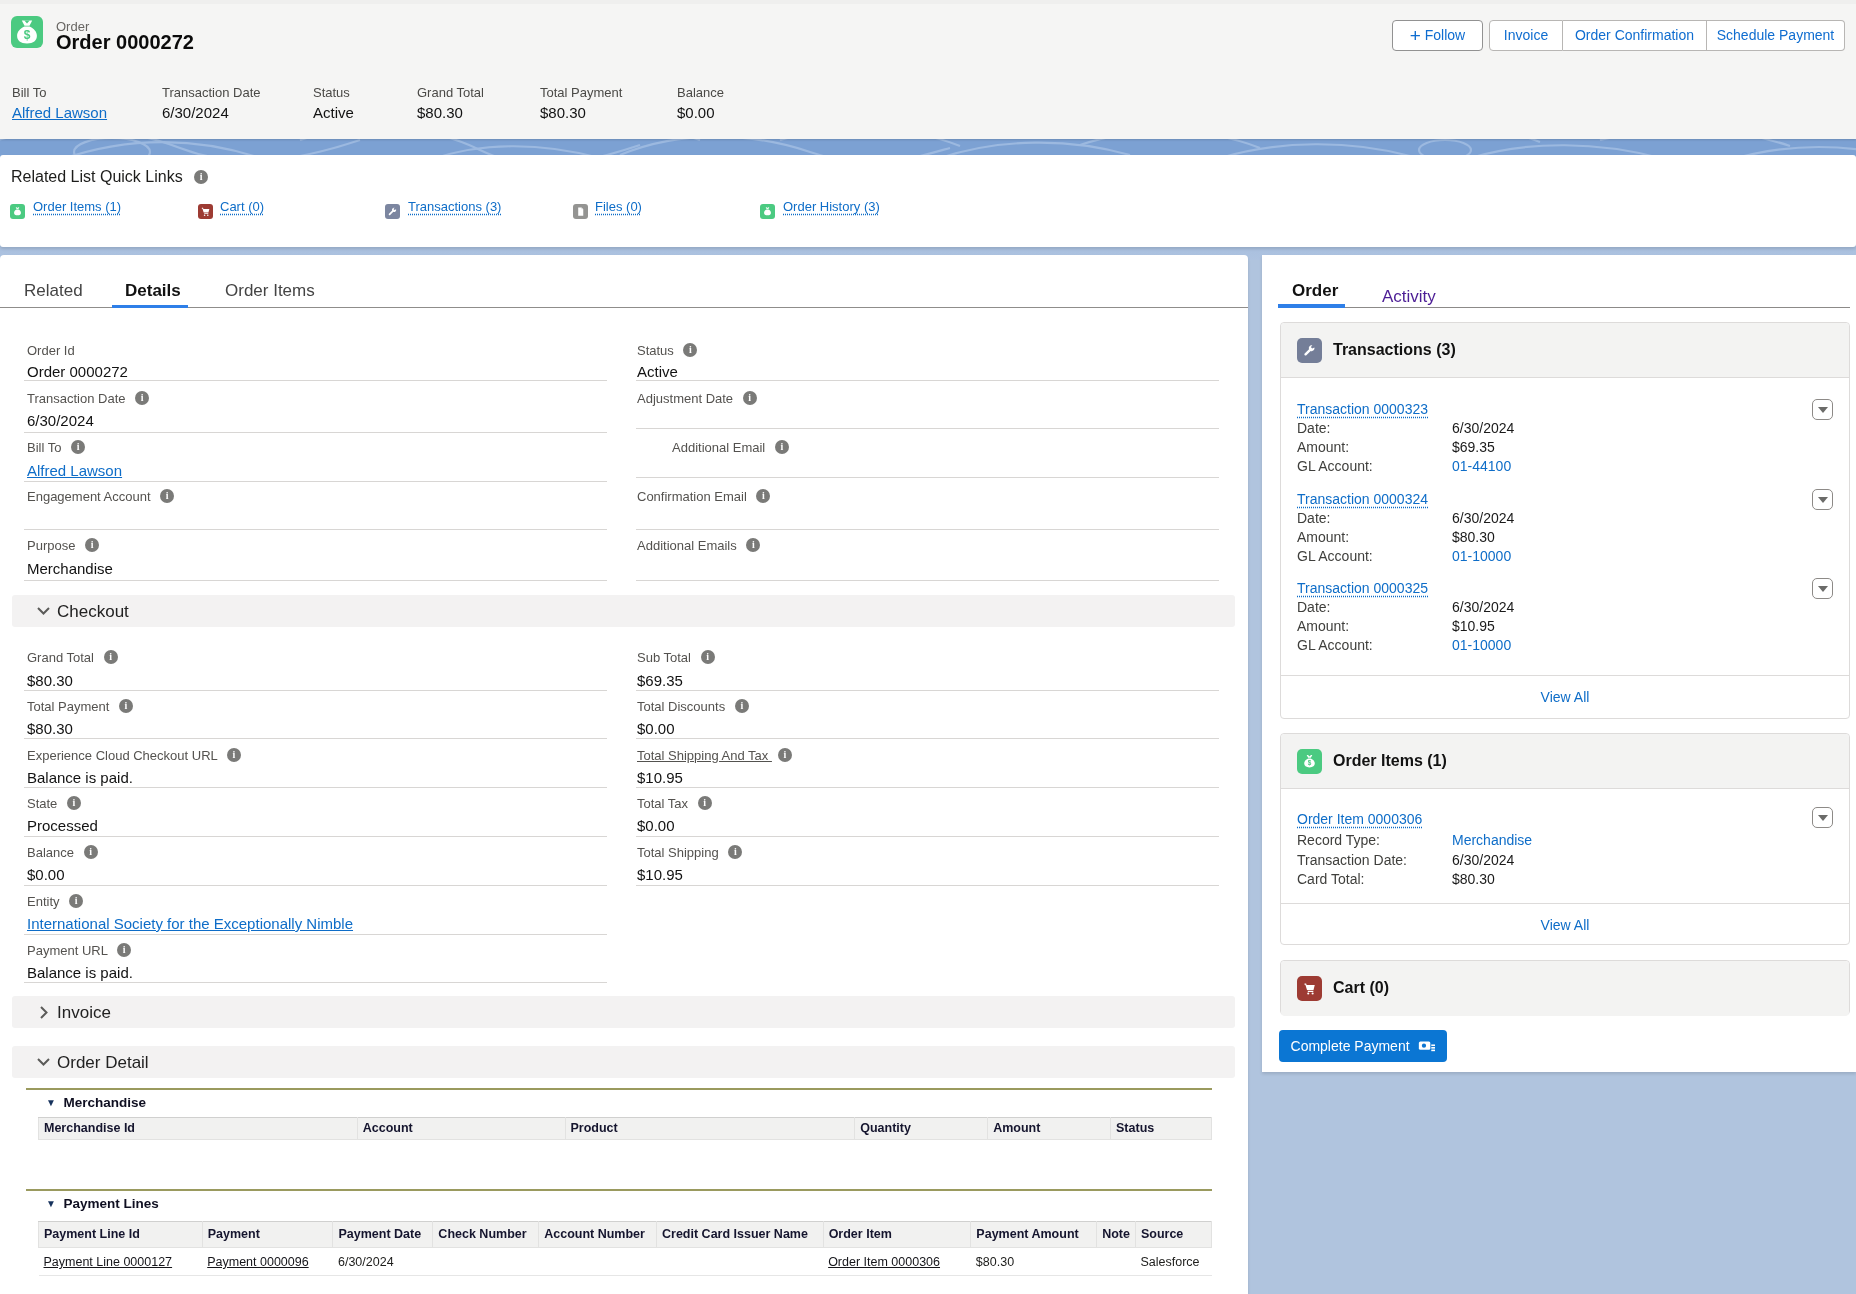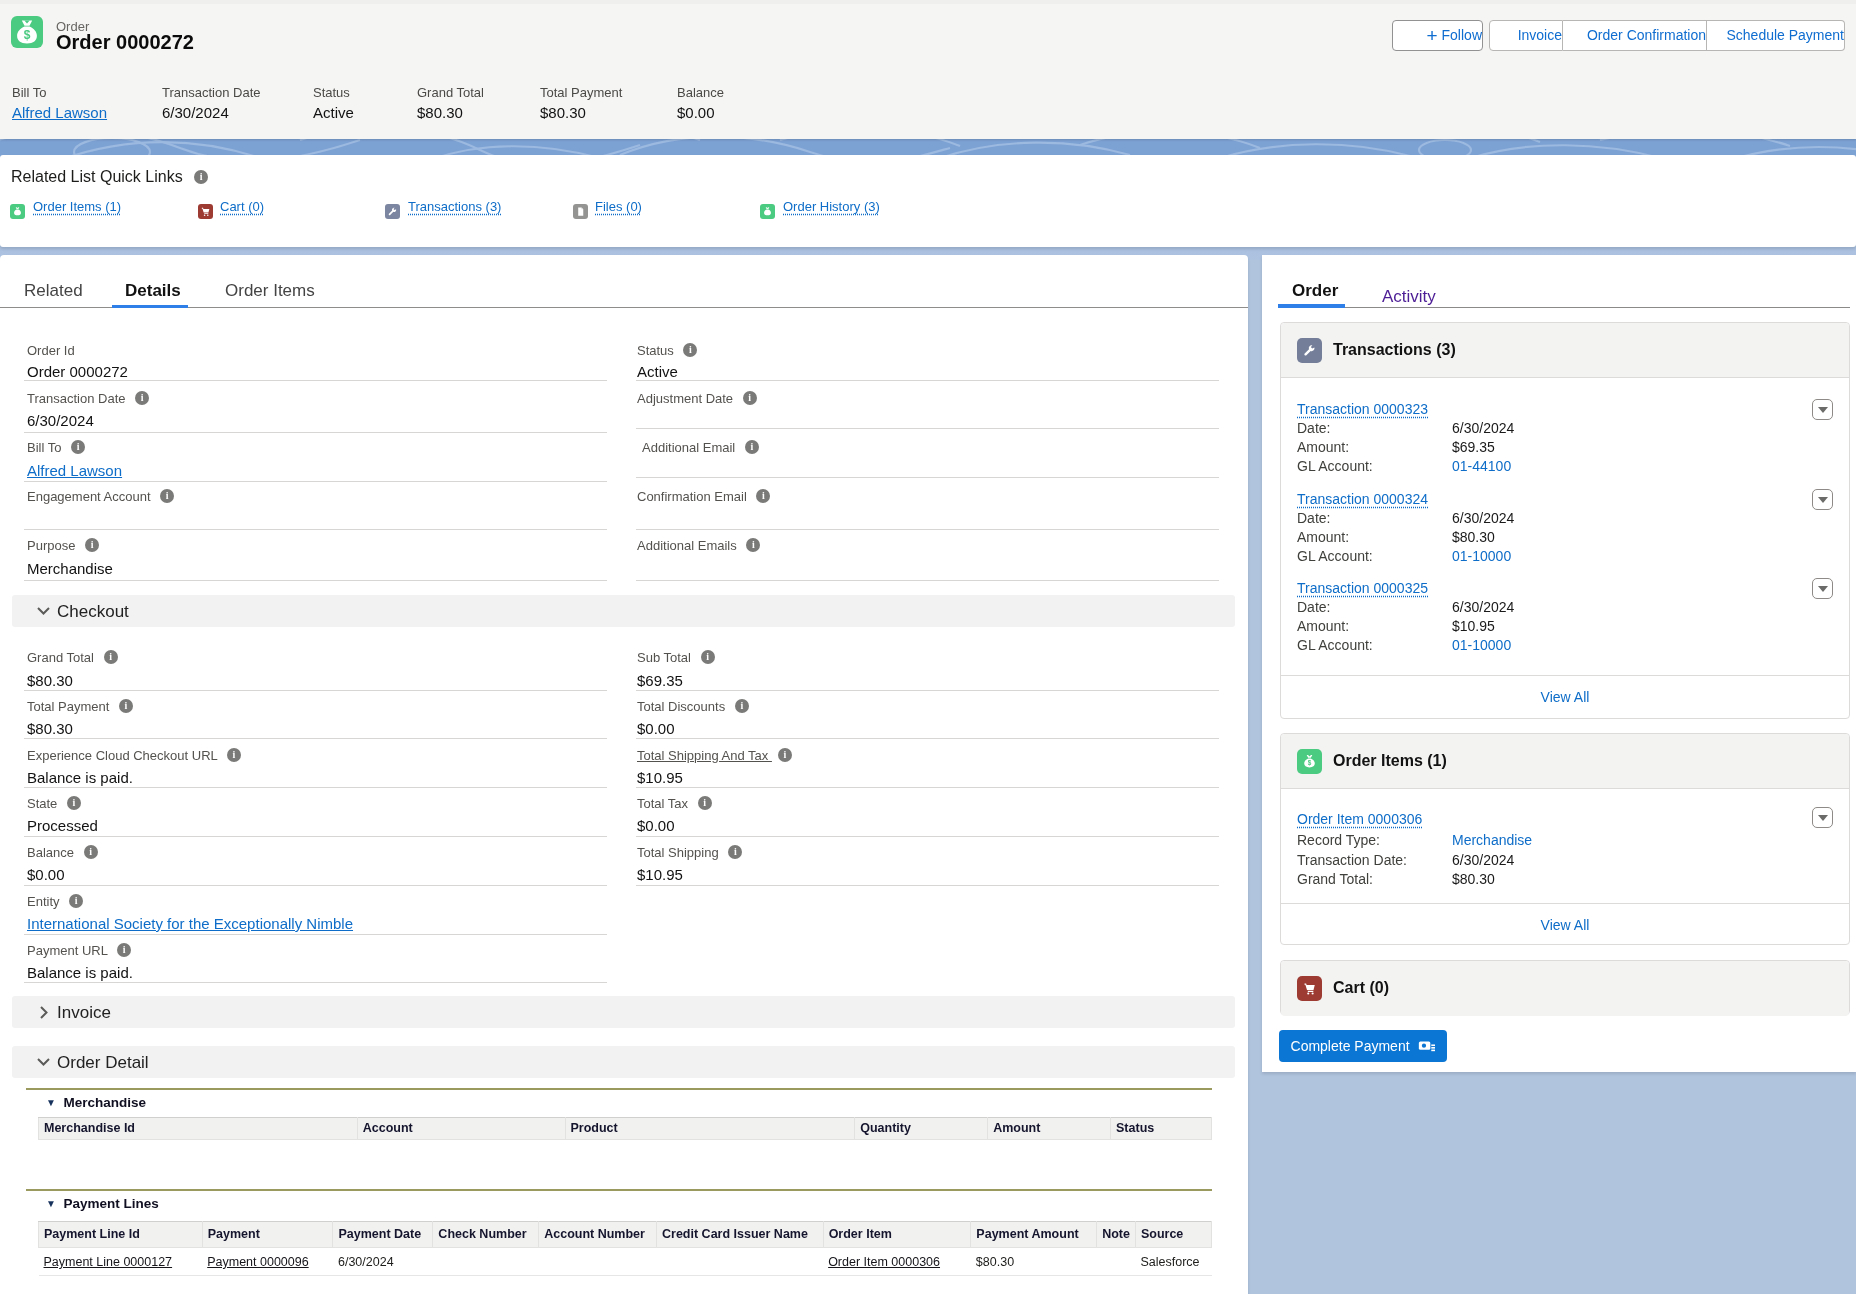--- a/index.html
+++ b/index.html
@@ -14,21 +14,21 @@
 .rcard { background:#fff; box-shadow:0 2px 3px rgba(0,0,0,.12); top:255px; left:1262px; width:594px; height:817px; }
 .lb { font-size:13px; color:#54524f; }
 .vl { font-size:15px; color:#121212; }
 a.lk { color:#0e6dc8; text-decoration:none; }
 a.us { text-decoration:underline; }
 a.ud { text-decoration:underline dotted; text-underline-offset:3px; }
 .ico { border-radius:6px; display:flex; align-items:center; justify-content:center; }
 .info { display:inline-block; width:14px; height:14px; border-radius:50%; background:#7a7a78; color:#fff; text-align:center; font-size:10px; line-height:14px; font-weight:bold; font-family:"Liberation Serif",serif; vertical-align:2px; }
 .secbar { left:12px; width:1223px; height:32px; background:#f3f2f2; border-radius:3px; color:#222; font-size:17px; }
 .secbar .tx { position:absolute; left:45px; top:7px; }
-.btn { position:absolute; top:20px; height:31px; background:#fff; border:1px solid #928f8c; color:#0f6dd0; font-size:14px; text-align:right; line-height:29px; }
+.btn { position:absolute; top:20px; height:31px; background:#fff; border:1px solid #928f8c; color:#0f6dd0; font-size:14px; text-align:center; line-height:29px; }
 .gbtn { border:1px solid #b8b6b4; border-left:none; }
 .tbl { position:absolute; }
 .tbl table { border-collapse:collapse; width:100%; font-size:12.5px; color:#1d1d1b; }
 .tbl th { background:#f1f1f0; font-weight:bold; text-align:left; padding:3px 5px 4px 5px; border:1px solid #e2e2e1; border-top:1px solid #d0d0cf; font-size:12.5px; color:#15152e; }
 .tbl td { padding:6px 5px 7px 5px; border-bottom:1px solid #e6e6e6; }
 .tbl1 th { padding:5px 5px 6px 5px; }
 .tbl1 td { padding:7px 5px 6px 5px; }
 .tbl a { color:#15151a; text-decoration:underline; }
 .subhd { font-weight:bold; font-size:13.5px; color:#0f0f21; }
 .rbx { position:absolute; left:18px; width:570px; border:1px solid #dddbda; border-radius:4px; background:#fff; }
@@ -154,21 +154,21 @@
 <div class="abs lb" style="left:27px;top:489px;">Engagement Account <span class="info" style="margin-left:6px;">i</span></div>
 <div class="abs" style="left:24px;top:529px;width:583px;border-top:1px solid #d8d6d4;"></div>
 <div class="abs lb" style="left:27px;top:538px;">Purpose <span class="info" style="margin-left:6px;">i</span></div>
 <div class="abs vl" style="left:27px;top:560px;">Merchandise</div>
 <div class="abs" style="left:24px;top:580px;width:583px;border-top:1px solid #d8d6d4;"></div>
 <div class="abs lb" style="left:637px;top:343px;">Status <span class="info" style="margin-left:6px;">i</span></div>
 <div class="abs vl" style="left:637px;top:363px;">Active</div>
 <div class="abs" style="left:636px;top:380px;width:583px;border-top:1px solid #d8d6d4;"></div>
 <div class="abs lb" style="left:637px;top:391px;">Adjustment Date <span class="info" style="margin-left:6px;">i</span></div>
 <div class="abs" style="left:636px;top:428px;width:583px;border-top:1px solid #d8d6d4;"></div>
-<div class="abs lb" style="left:642px;top:440px;">Additional Email <span class="info" style="margin-left:6px;">i</span></div>
+<div class="abs lb" style="left:672px;top:440px;">Additional Email <span class="info" style="margin-left:6px;">i</span></div>
 <div class="abs" style="left:636px;top:477px;width:583px;border-top:1px solid #d8d6d4;"></div>
 <div class="abs lb" style="left:637px;top:489px;">Confirmation Email <span class="info" style="margin-left:6px;">i</span></div>
 <div class="abs" style="left:636px;top:529px;width:583px;border-top:1px solid #d8d6d4;"></div>
 <div class="abs lb" style="left:637px;top:538px;">Additional Emails <span class="info" style="margin-left:6px;">i</span></div>
 <div class="abs" style="left:636px;top:580px;width:583px;border-top:1px solid #d8d6d4;"></div>
 <div class="abs lb" style="left:27px;top:650px;">Grand Total <span class="info" style="margin-left:6px;">i</span></div>
 <div class="abs vl" style="left:27px;top:672px;">$80.30</div>
 <div class="abs" style="left:24px;top:690px;width:583px;border-top:1px solid #d8d6d4;"></div>
 <div class="abs lb" style="left:27px;top:699px;">Total Payment <span class="info" style="margin-left:6px;">i</span></div>
 <div class="abs vl" style="left:27px;top:720px;">$80.30</div>
@@ -351,21 +351,21 @@
         </svg>
     </div>
     <span class="t">Order Items (1)</span>
   </div>
   <a class="abs lk ud" style="left:16px;top:77px;font-size:14px;" href="#">Order Item 0000306</a>
   <div class="dd" style="right:16px;top:73px;"></div>
   <div class="abs el" style="left:16px;top:98px;">Record Type:</div>
     <a class="abs lk" style="left:171px;top:98px;font-size:14px;" href="#">Merchandise</a>
   <div class="abs el" style="left:16px;top:118px;">Transaction Date:</div>
     <div class="abs ev" style="left:171px;top:118px;">6/30/2024</div>
-  <div class="abs el" style="left:16px;top:137px;">Grand Total:</div>
+  <div class="abs el" style="left:16px;top:137px;">Card Total:</div>
     <div class="abs ev" style="left:171px;top:137px;">$80.30</div>
   <div class="abs" style="left:0;top:169px;width:568px;border-top:1px solid #dddbda;"></div>
   <div class="viewall" style="top:183px;">View All</div>
 </div>
 
 <div class="rbx" style="left:1280px;top:960px;height:55px;">
   <div class="rbxh" style="border-bottom:none;border-radius:4px;">
     <div class="abs ico" style="left:16px;top:15px;width:25px;height:25px;border-radius:5px;background:#9d3b33;">
       <svg width="15" height="15" viewBox="0 0 24 24">
           <path fill="#fff" d="M4 4h2.6l.8 2.4h13l-2 8H8L5.4 6H4zm5 11.6h9.4l-.5 2H9.5z" fill-rule="evenodd"></path>

